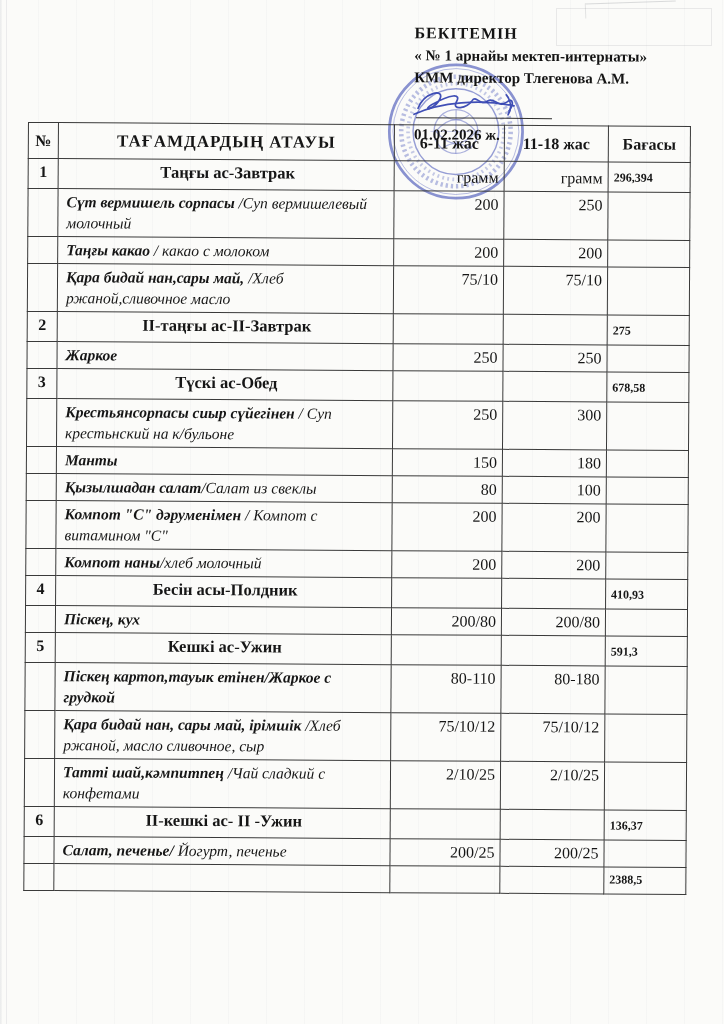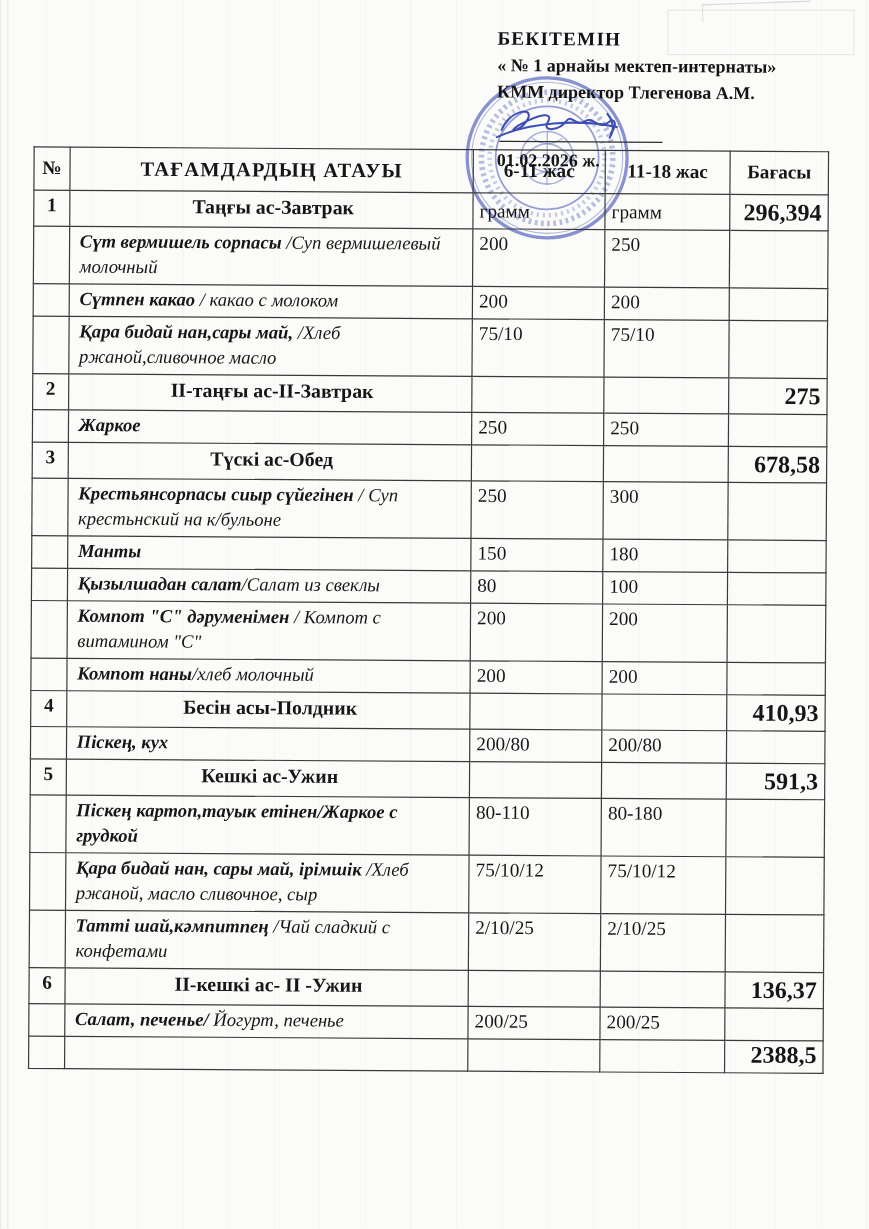--- a/index.html
+++ b/index.html
@@ -69,22 +69,22 @@
     height:30px;font-size:16px;
   }
   .menu thead th.h-name{font-size:17px;letter-spacing:1px;}
   .menu td.num{font-weight:bold;text-align:center;vertical-align:top;font-size:16px;}
   .menu td.name{text-align:left;padding-left:8px;}
   .menu tr.section td.name{
     font-weight:bold;text-align:center;font-size:16.5px;vertical-align:top;
   }
   .menu tr.section td{height:24px;}
   .menu tr.section td.v,.menu tr.section td.price{vertical-align:bottom;}
-  .menu td.v{text-align:left;vertical-align:top;font-size:16px;}
-  .menu td.price{text-align:right;font-weight:bold;font-size:20px;}
+  .menu td.v{text-align:right;vertical-align:top;font-size:16px;}
+  .menu td.price{text-align:left;font-weight:bold;font-size:12px;}
   .menu tr.item td{vertical-align:top;}
   .menu tr.item td.name .kk{font-weight:bold;font-style:italic;}
   .menu tr.item td.name .ru{font-style:italic;font-weight:normal;}
   .menu tr.total td{height:20px;}
   .menu tr.total td.price{vertical-align:middle;}
 </style>
 </head>
 <body>
 
 <div class="streaks"></div>
@@ -154,21 +154,21 @@
         </tr>
         <tr class="item">
           <td class="num"></td>
           <td class="name"><span class="kk">Сүт вермишель сорпасы </span><span class="ru">/Суп вермишелевый молочный</span></td>
           <td class="v">200</td>
           <td class="v">250</td>
           <td class="price"></td>
         </tr>
         <tr class="item">
           <td class="num"></td>
-          <td class="name"><span class="kk">Сүтпен какао </span><span class="ru">/ какао с молоком</span></td>
+          <td class="name"><span class="kk">Таңғы какао </span><span class="ru">/ какао с молоком</span></td>
           <td class="v">200</td>
           <td class="v">200</td>
           <td class="price"></td>
         </tr>
         <tr class="item">
           <td class="num"></td>
           <td class="name"><span class="kk">Қара бидай нан,сары май, </span><span class="ru">/Хлеб ржаной,сливочное масло</span></td>
           <td class="v">75/10</td>
           <td class="v">75/10</td>
           <td class="price"></td>

